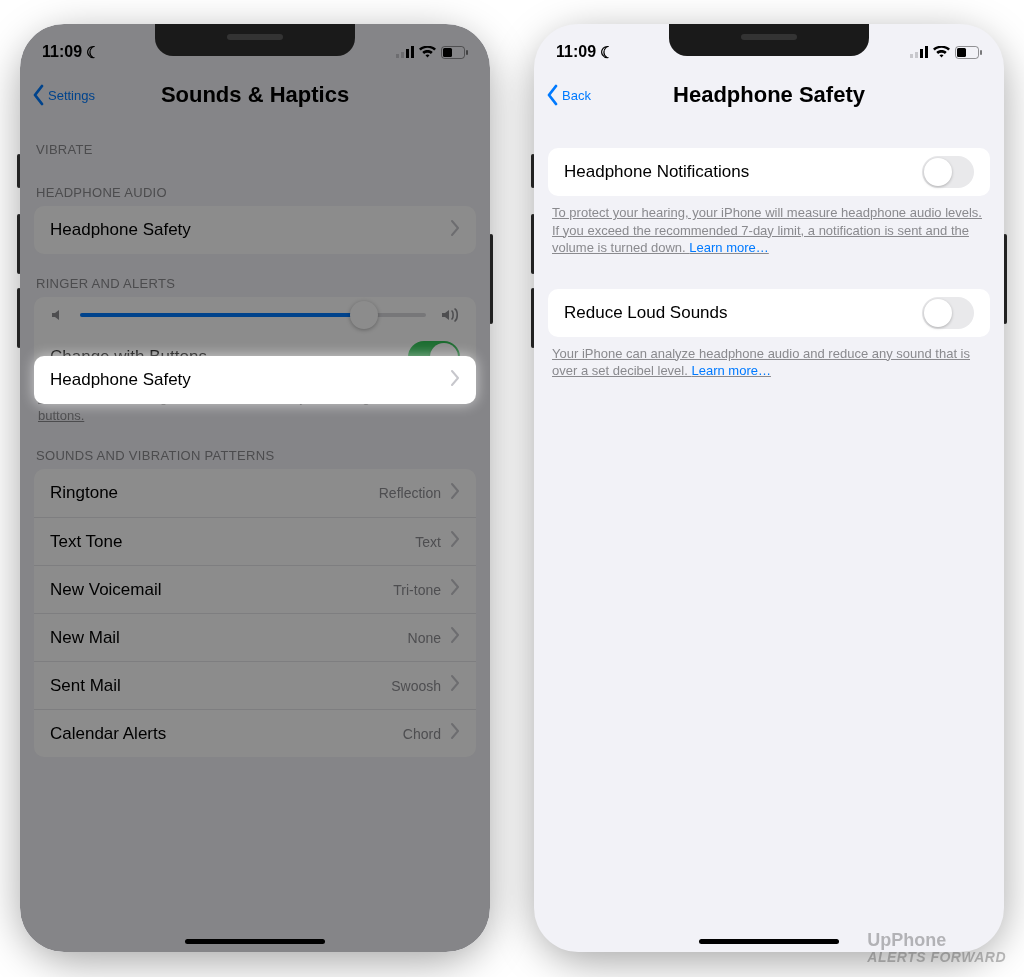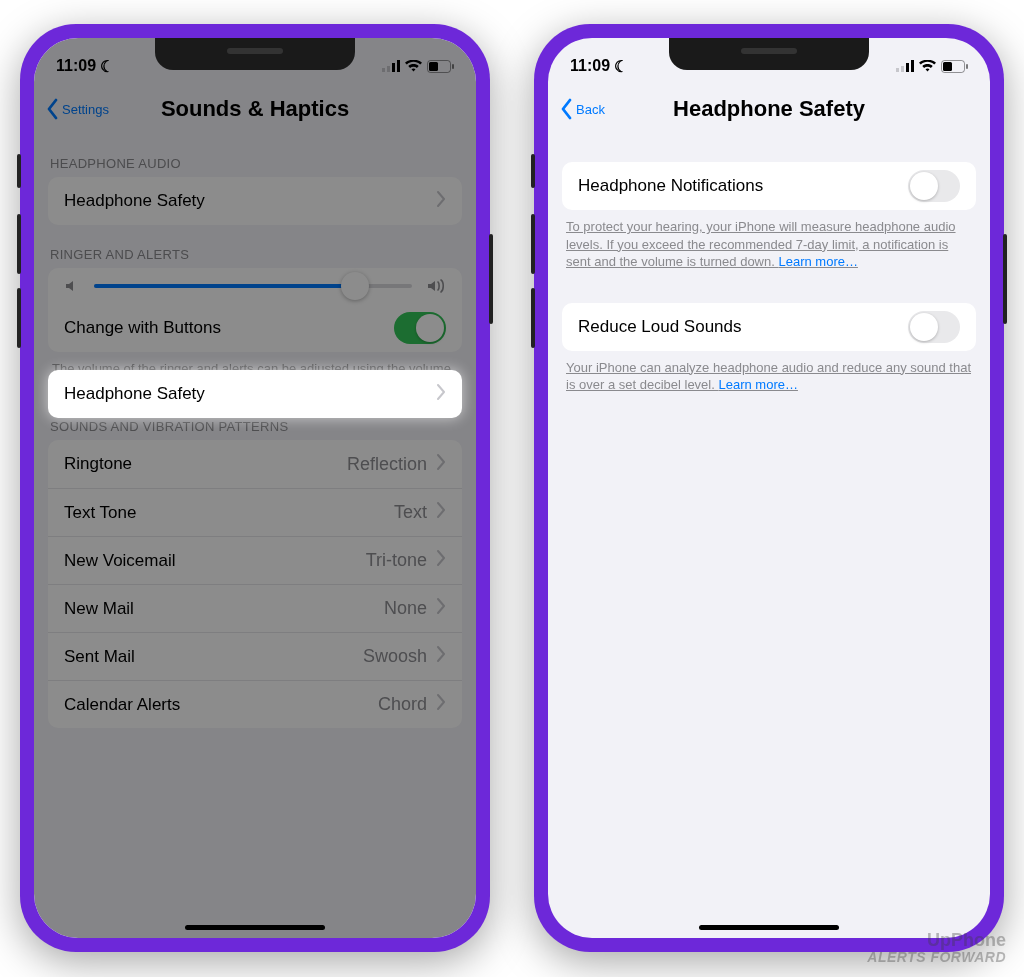--- a/index.html
+++ b/index.html
@@ -11,21 +11,21 @@
     display: flex;
     justify-content: space-between;
     padding: 24px 20px;
     position: relative;
   }
   .phone {
     width: 470px;
     height: 928px;
     background: #6d28d9;
     border-radius: 56px;
-    padding: 14px;
+    padding: 0;
     position: relative;
     box-shadow: 0 10px 40px rgba(0,0,0,.35);
   }
   .side-btn {
     position: absolute;
     background: #222;
     width: 4px;
     border-radius: 2px;
   }
   .sbtn-l1 { left: -3px; top: 130px; height: 34px; }
@@ -122,21 +122,21 @@
     min-height: 48px;
     display: flex;
     align-items: center;
     justify-content: space-between;
     padding: 0 16px;
     font-size: 17px;
     color: #000;
   }
   .cell + .cell { border-top: 1px solid #e5e5ea; }
   .cell-right { display: flex; align-items: center; gap: 10px; }
-  .cell-value { color: #8e8e93; font-size: 18px; }
+  .cell-value { color: #8e8e93; font-size: 14px; }
   .chevron { color: #c7c7cc; }
   .footer-text {
     font-size: 13px;
     color: #8a8a8e;
     padding: 8px 18px 2px;
     line-height: 1.35;
     text-decoration: underline;
   }
   .footer-text a { color: #007aff; text-decoration: none; }
   .toggle {
@@ -227,21 +227,21 @@
     width: 140px;
     height: 5px;
     background: #000;
     border-radius: 3px;
     z-index: 6;
   }
   .watermark {
     position: absolute;
     right: 18px;
     bottom: 12px;
-    text-align: right;
+    text-align: left;
     line-height: 1.05;
     color: rgba(60,60,60,.35);
     font-weight: 700;
     pointer-events: none;
   }
   .wm-sub {
     font-style: italic;
     font-size: 14px;
     letter-spacing: .5px;
   }
@@ -284,20 +284,21 @@
       <div class="back">
         <svg viewBox="0 0 12 22">
             <path d="M10 2L3 11l7 9" stroke="#007aff" stroke-width="2.8" fill="none" stroke-linecap="round" stroke-linejoin="round"></path>
           </svg>
         <span>Settings</span>
       </div>
       <div class="nav-title">Sounds &amp; Haptics</div>
     </div>
 
     <div class="scroll">
+      <div class="group-title">VIBRATE</div>
 
       <div class="group-title">HEADPHONE AUDIO</div>
       <div class="cell-group">
         <div class="cell">
           <span>Headphone Safety</span>
           <span class="chevron">
             <svg width="9" height="16" viewBox="0 0 9 16">
                 <path d="M1 1l6 7-6 7" stroke="#c7c7cc" stroke-width="2" fill="none" stroke-linecap="round" stroke-linejoin="round"></path>
               </svg>
           </span>

